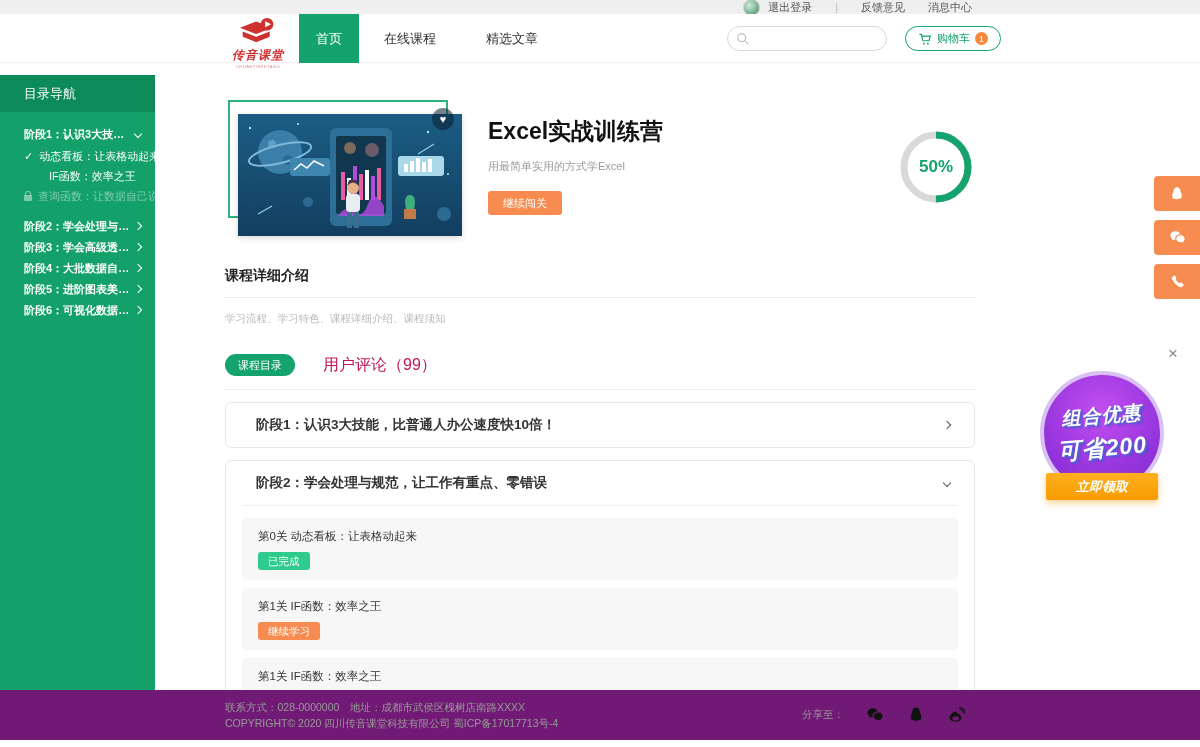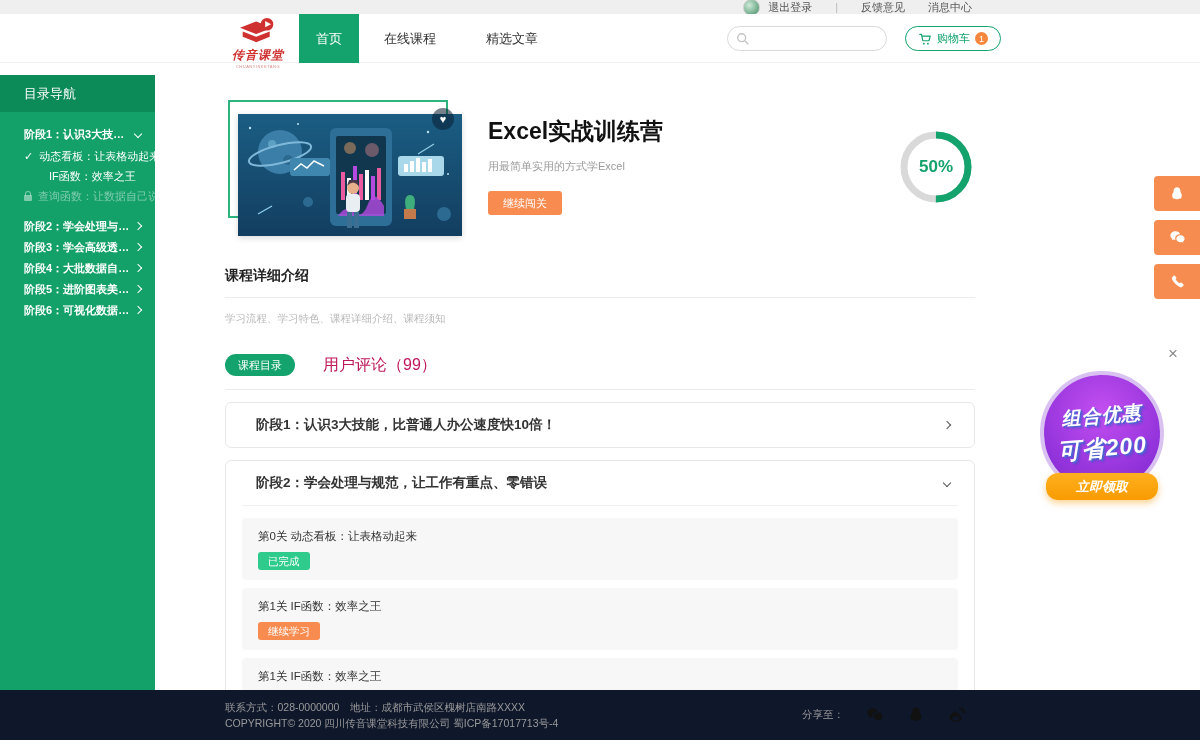--- a/index.html
+++ b/index.html
@@ -90,24 +90,24 @@
   
   .float-contacts { position:absolute; right:0; top:176px; display:flex; flex-direction:column; gap:9px; }
   .contact-btn { width:46px; height:35px; background:#f78c50; border-radius:4px 0 0 4px; display:flex; align-items:center; justify-content:center; color:#fff; cursor:pointer; }
 
   
   .promo { position:absolute; right:14px; top:345px; width:166px; height:165px; }
   .promo-close { position:absolute; right:8px; top:0; font-size:17px; color:#8a8a8a; cursor:pointer; line-height:1; }
   .promo-circle { position:absolute; left:20px; top:26px; width:124px; height:124px; border-radius:50%; background:radial-gradient(circle at 50% 32%, #c44ff0, #8b2fd8 75%); border:4px solid #d9c2f2; display:flex; flex-direction:column; align-items:center; justify-content:center; transform:rotate(-2deg); }
   .promo-line1 { font-size:19px; font-weight:bold; font-style:italic; color:#fff; letter-spacing:1px; text-shadow:1.5px 1.5px 0 #4f63d2, 3px 3px 2px rgba(60,80,200,.45); transform:rotate(-3deg); }
   .promo-line2 { font-size:23px; font-weight:bold; font-style:italic; color:#fff; letter-spacing:1px; margin-top:4px; text-shadow:1.5px 1.5px 0 #4f63d2, 3px 3px 2px rgba(60,80,200,.45); transform:rotate(-3deg); }
-  .promo-btn { position:absolute; left:26px; top:128px; width:112px; height:27px; border:0; border-radius:12px; background:linear-gradient(180deg,#ffb020,#f89b00); color:#fff; font-size:13px; font-weight:bold; font-style:italic; cursor:pointer; box-shadow:0 3px 7px rgba(248,155,0,.45); }
-
-  
-  .footer { position:absolute; left:0; right:0; bottom:7px; height:50px; background:#0f172a; }
+  .promo-btn { position:absolute; left:26px; top:128px; width:112px; height:27px; border:0; border-radius:2px; background:linear-gradient(180deg,#ffb020,#f89b00); color:#fff; font-size:13px; font-weight:bold; font-style:italic; cursor:pointer; box-shadow:0 3px 7px rgba(248,155,0,.45); }
+
+  
+  .footer { position:absolute; left:0; right:0; bottom:7px; height:50px; background:#701a75; }
   .footer-left { position:absolute; left:225px; top:9px; font-size:10.5px; color:#999; line-height:16px; }
   .footer-share { position:absolute; right:233px; top:15px; display:flex; align-items:center; gap:21px; font-size:10.5px; color:#999; }
   .share-icon { width:20px; height:20px; color:#111; cursor:pointer; }
   .share-icon svg { width:100%; height:100%; }
 </style>
 </head>
 <body>
 
 <div class="topbar">
   <span class="user">

